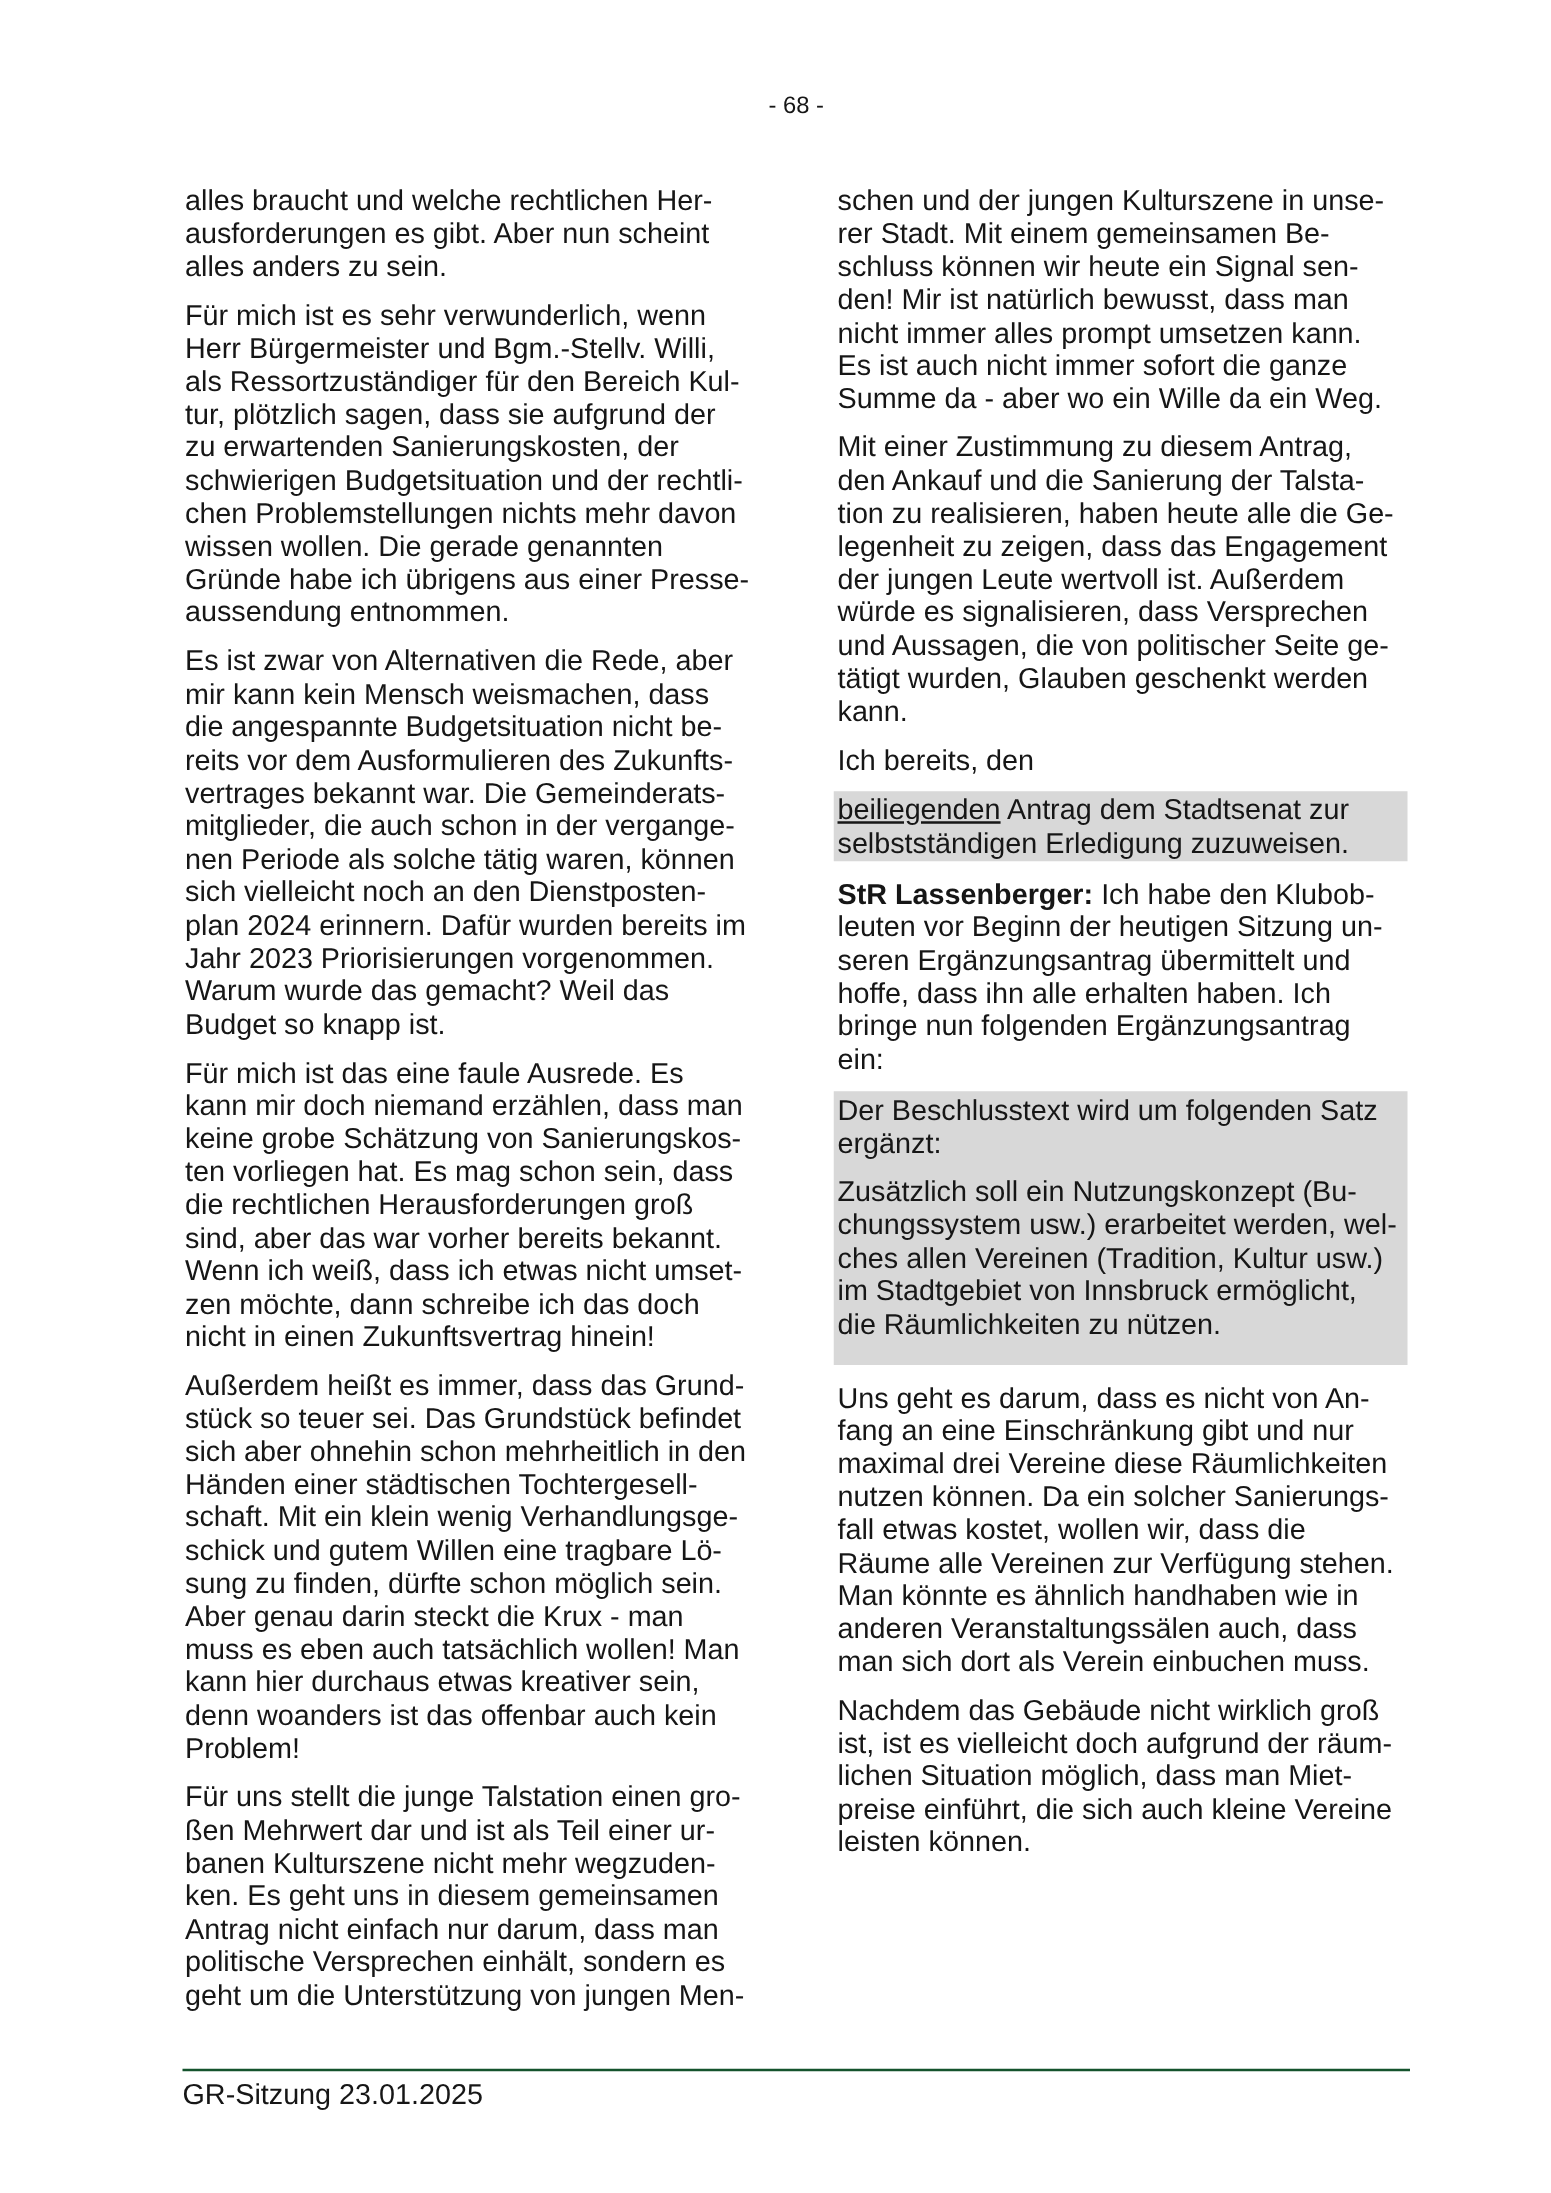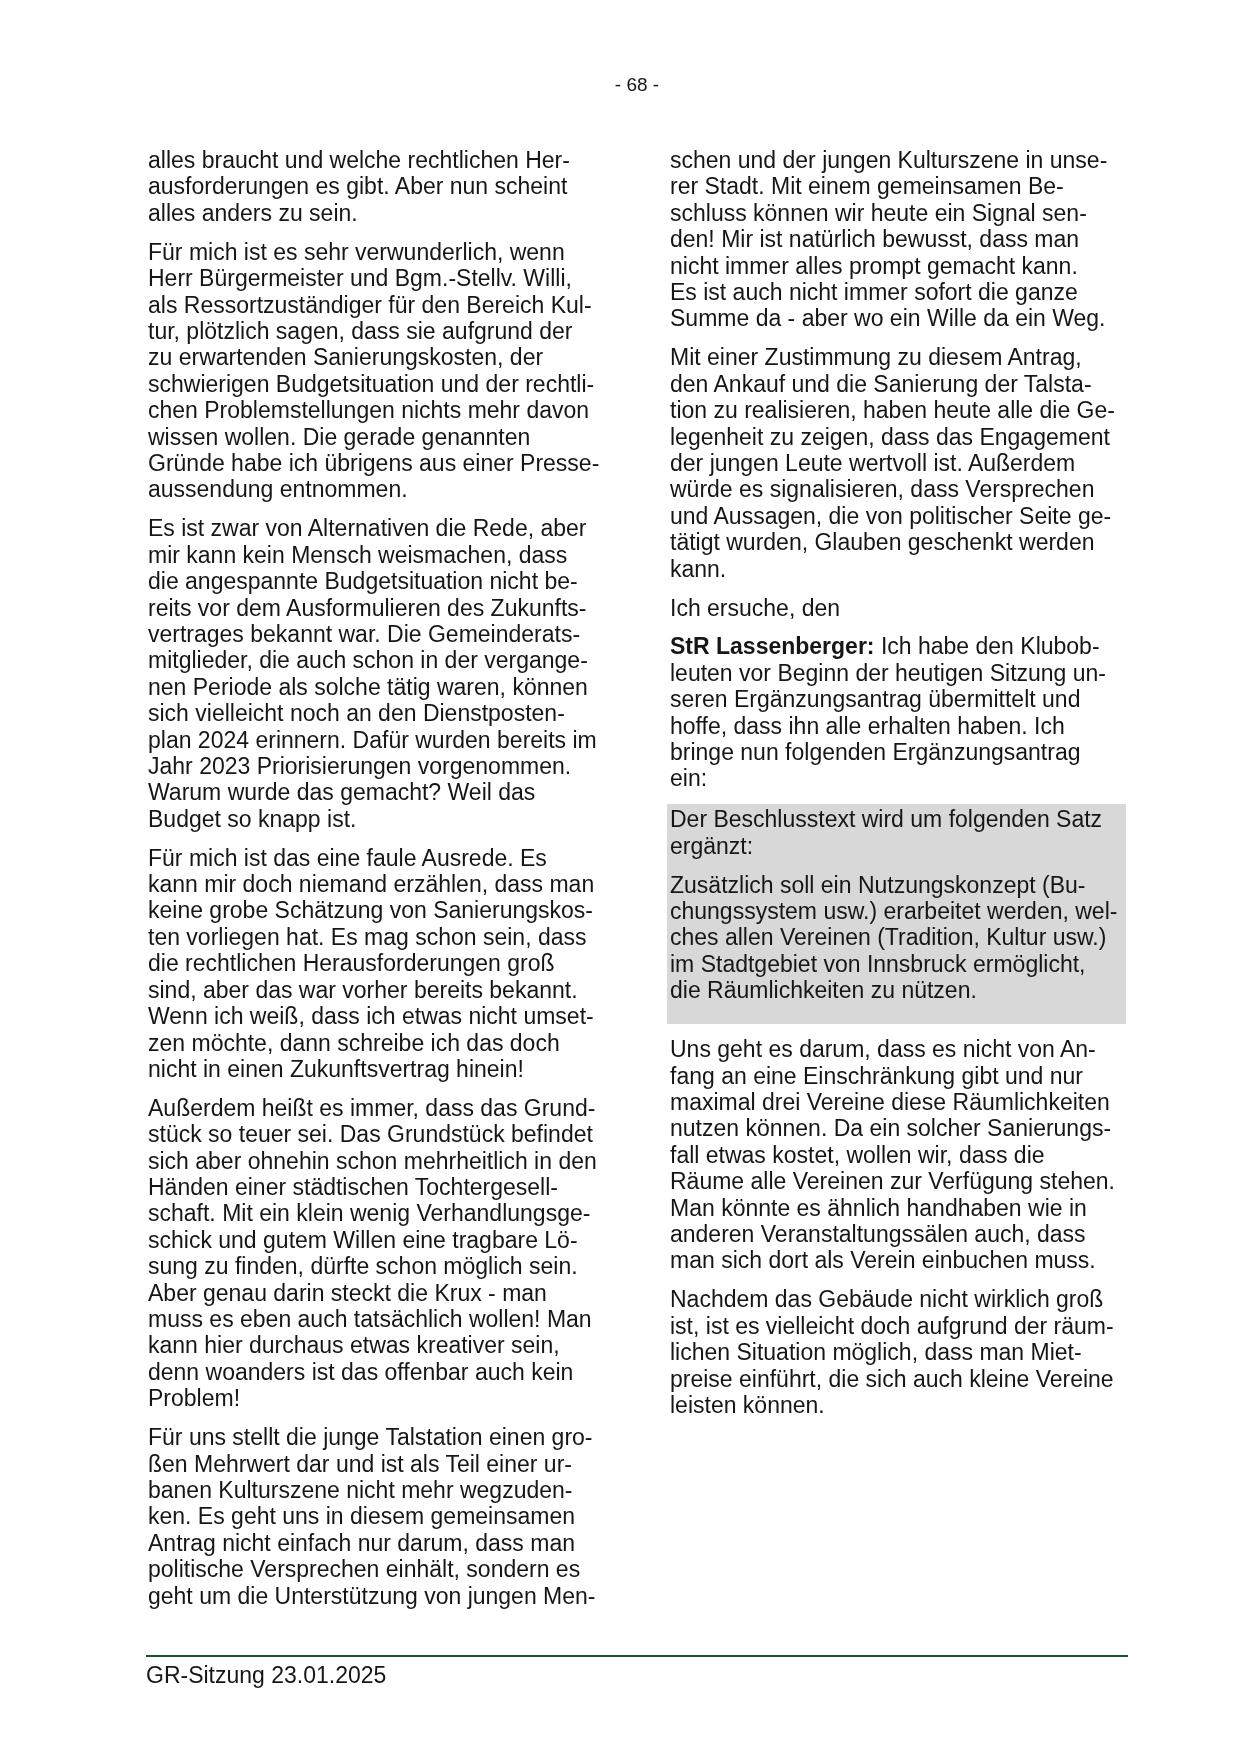--- a/index.html
+++ b/index.html
@@ -126,34 +126,36 @@
 Antrag nicht einfach nur darum, dass man
 politische Versprechen einhält, sondern es
 geht um die Unterstützung von jungen Men-</div>
   </div>
 
   <div class="col">
     <div class="para">schen und der jungen Kulturszene in unse-
 rer Stadt. Mit einem gemeinsamen Be-
 schluss können wir heute ein Signal sen-
 den! Mir ist natürlich bewusst, dass man
-nicht immer alles prompt gemacht kann.
+nicht immer alles prompt umsetzen kann.
 Es ist auch nicht immer sofort die ganze
 Summe da - aber wo ein Wille da ein Weg.</div>
     <div class="para">Mit einer Zustimmung zu diesem Antrag,
 den Ankauf und die Sanierung der Talsta-
 tion zu realisieren, haben heute alle die Ge-
 legenheit zu zeigen, dass das Engagement
 der jungen Leute wertvoll ist. Außerdem
 würde es signalisieren, dass Versprechen
 und Aussagen, die von politischer Seite ge-
 tätigt wurden, Glauben geschenkt werden
 kann.</div>
-    <div class="para">Ich ersuche, den</div>
+    <div class="para">Ich bereits, den</div>
 
+    <div class="para hl-para"><span class="ul">beiliegenden</span><span> Antrag dem Stadtsenat zur
+selbstständigen Erledigung zuzuweisen.</span></div>
 
     <div class="para"><span class="speaker">StR Lassenberger:</span><span> Ich habe den Klubob-
 leuten vor Beginn der heutigen Sitzung un-
 seren Ergänzungsantrag übermittelt und
 hoffe, dass ihn alle erhalten haben. Ich
 bringe nun folgenden Ergänzungsantrag
 ein:</span></div>
 
     <div class="hl-block">
       <div class="para">Der Beschlusstext wird um folgenden Satz

